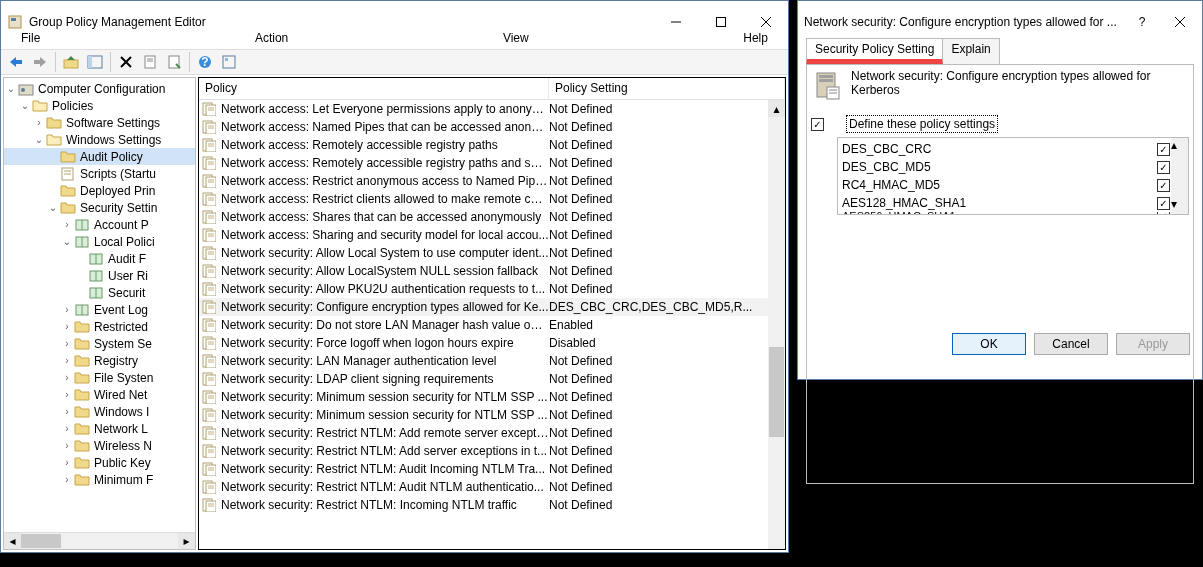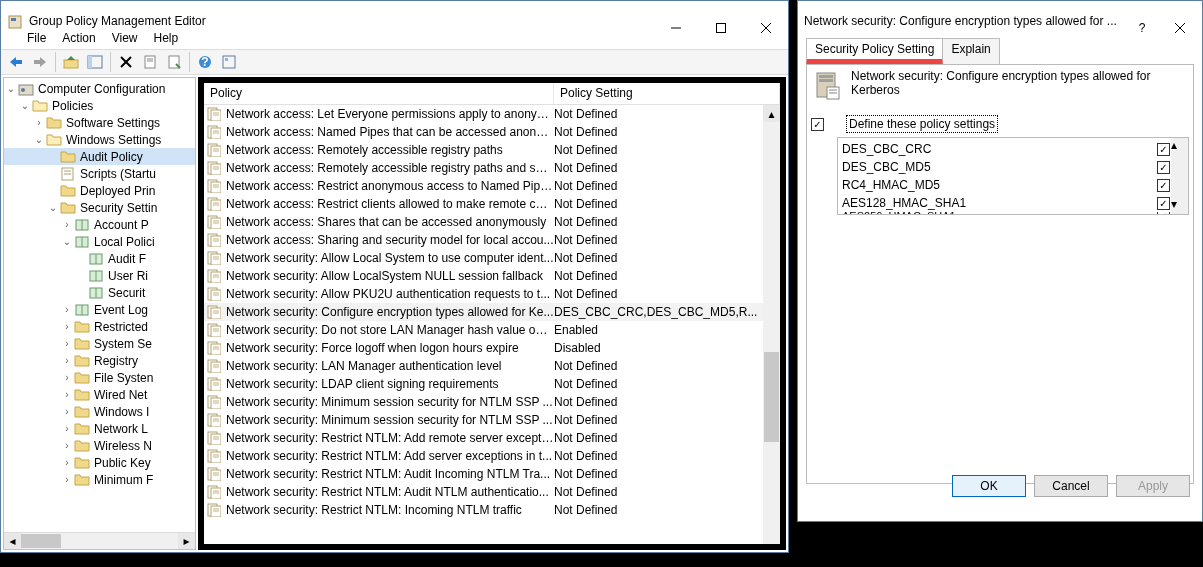--- a/index.html
+++ b/index.html
@@ -1,30 +1,30 @@
 <!DOCTYPE html>
 <html><head>
 <meta charset="utf-8">
 <style>
 * { box-sizing: border-box; font-family: "Segoe UI", Tahoma, sans-serif; font-size: 12px; margin: 0; padding: 0; }
 body { background: #000; width: 1203px; height: 567px; position: relative; overflow: hidden; }
 
 
 .win { background: #fff; border: 1px solid #5a7ca0; position: absolute; }
 #gpme { left: 0; top: 0; width: 789px; height: 553px; }
-#dlg { left: 797px; top: 0; width: 406px; height: 522px; }
-
-
-.titlebar { height: 28px; background: #fff; display: flex; padding: 13px 0 0 6px; color: #000; }
+#dlg { left: 797px; top: 0; width: 406px; height: 380px; }
+
+
+.titlebar { height: 28px; background: #fff; display: flex; align-items: center; padding: 13px 0 0 6px; color: #000; }
 .titlebar .icon { width: 16px; height: 16px; margin-right: 6px; }
 .titlebar .title { flex: 1; }
 .titlebar .btn { width: 45px; height: 28px; display: flex; align-items: center; justify-content: center; }
 
 
-.menubar { height: 20px; display: flex; padding: 0 18px; }
+.menubar { height: 20px; display: flex; padding: 0 12px; justify-content: space-between; }
 .menubar div { padding: 2px 8px; }
 
 
 .toolbar { height: 26px; border-top: 1px solid #ddd; border-bottom: 1px solid #ddd; display: flex; align-items: center; padding: 0 4px; gap: 2px; background: #f5f5f5; }
 .toolbar .tb { width: 22px; height: 22px; display: flex; align-items: center; justify-content: center; }
 .toolbar .sep { width: 1px; height: 20px; background: #ccc; margin: 0 2px; }
 
 
 .split { display: flex; height: calc(100% - 74px); }
 
@@ -36,21 +36,21 @@
 .fico { width: 16px; height: 16px; display: inline-flex; align-items: center; justify-content: center; margin-right: 2px; }
 .folder-closed { fill: #f1d98b; stroke: #c7a548; }
 .node.hl { background: #d0e3f7; }
 .node .lab { padding: 1px 2px; }
 .hscroll { position: absolute; bottom: 0; left: 0; right: 0; height: 17px; background: #f0f0f0; border-top: 1px solid #ddd; display: flex; }
 .hscroll .arr { width: 17px; background: #e8e8e8; display: flex; align-items: center; justify-content: center; }
 .hscroll .track { flex: 1; position: relative; }
 .hscroll .thumb { position: absolute; top: 1px; bottom: 1px; left: 0; width: 40px; background: #c8c8c8; }
 
 
-.list-pane { flex: 1; border: 6px solid #000000; margin: 2px 2px 2px 0; position: relative; overflow: hidden; }
+.list-pane { flex: 1; border: 1px solid #000000; margin: 2px 2px 2px 0; position: relative; overflow: hidden; }
 .list-head { height: 22px; display: flex; border-bottom: 1px solid #e0e0e0; background: #fff; }
 .list-head .col { padding: 3px 6px; border-right: 1px solid #e8e8e8; }
 .col1 { width: 350px; }
 .col2 { flex: 1; }
 .list-body { overflow: hidden; }
 .row { display: flex; height: 18px; align-items: center; white-space: nowrap; }
 .row .ic { width: 16px; height: 16px; margin: 0 4px 0 2px; display: inline-flex; align-items: center; justify-content: center; }
 .row .c1 { width: 328px; overflow: hidden; text-overflow: ellipsis; }
 .row .c2 { flex: 1; overflow: hidden; text-overflow: ellipsis; }
 .row.sel { background: #f2f2f2; }

